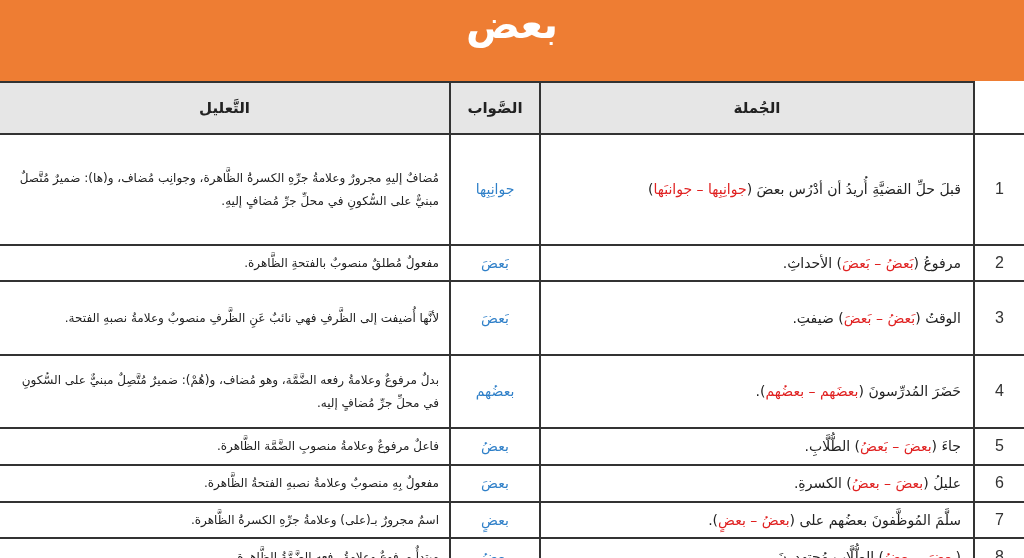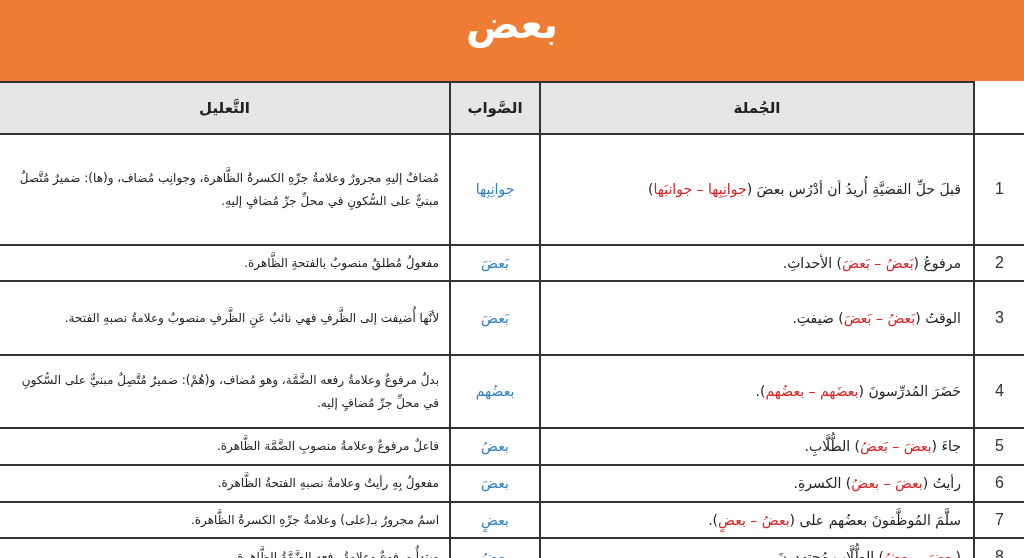--- a/index.html
+++ b/index.html
@@ -79,23 +79,23 @@
       <td class="reason">بدلٌ مرفوعٌ وعلامةُ رفعه الضَّمَّة، وهو مُضاف، و(هُمْ): ضميرٌ مُتَّصِلٌ مبنيٌّ على السُّكونِ في محلِّ جرِّ مُضافٍ إليه.</td>
     </tr>
     <tr style="height:37px">
       <td class="num">5</td>
       <td class="sentence"><span>جاءَ (</span><span class="red">بعضَ</span><span class="red"> – </span><span class="red">بَعضُ</span><span>) الطُّلَّابِ.</span></td>
       <td class="answer">بعضُ</td>
       <td class="reason">فاعلٌ مرفوعٌ وعلامةُ منصوبِ الضَّمَّة الظَّاهرة.</td>
     </tr>
     <tr style="height:37px">
       <td class="num">6</td>
-      <td class="sentence"><span>رأيتُ (</span><span class="red">بعضَ</span><span class="red"> – </span><span class="red">بعضُ</span><span>) الكسرةِ.</span></td>
+      <td class="sentence"><span>عليلُ (</span><span class="red">بعضَ</span><span class="red"> – </span><span class="red">بعضُ</span><span>) الكسرةِ.</span></td>
       <td class="answer">بعضَ</td>
-      <td class="reason">مفعولٌ بِهِ رأيتٌ وعلامةُ نصبهِ الفتحةُ الظَّاهرة.</td>
+      <td class="reason">مفعولٌ بِهِ منصوبٌ وعلامةُ نصبهِ الفتحةُ الظَّاهرة.</td>
     </tr>
     <tr style="height:36px">
       <td class="num">7</td>
       <td class="sentence"><span>سلَّمَ المُوظَّفونَ بعضُهم على (</span><span class="red">بعضُ</span><span class="red"> – </span><span class="red">بعضٍ</span><span>).</span></td>
       <td class="answer">بعضٍ</td>
       <td class="reason">اسمٌ مجرورٌ بـ(على) وعلامةُ جرِّهِ الكسرةُ الظَّاهرة.</td>
     </tr>
     <tr style="height:38px">
       <td class="num">8</td>
       <td class="sentence"><span>(</span><span class="red">بعضَ</span><span class="red"> – </span><span class="red">بعضُ</span><span>) الطُّلَّابِ مُجتهدونَ.</span></td>

